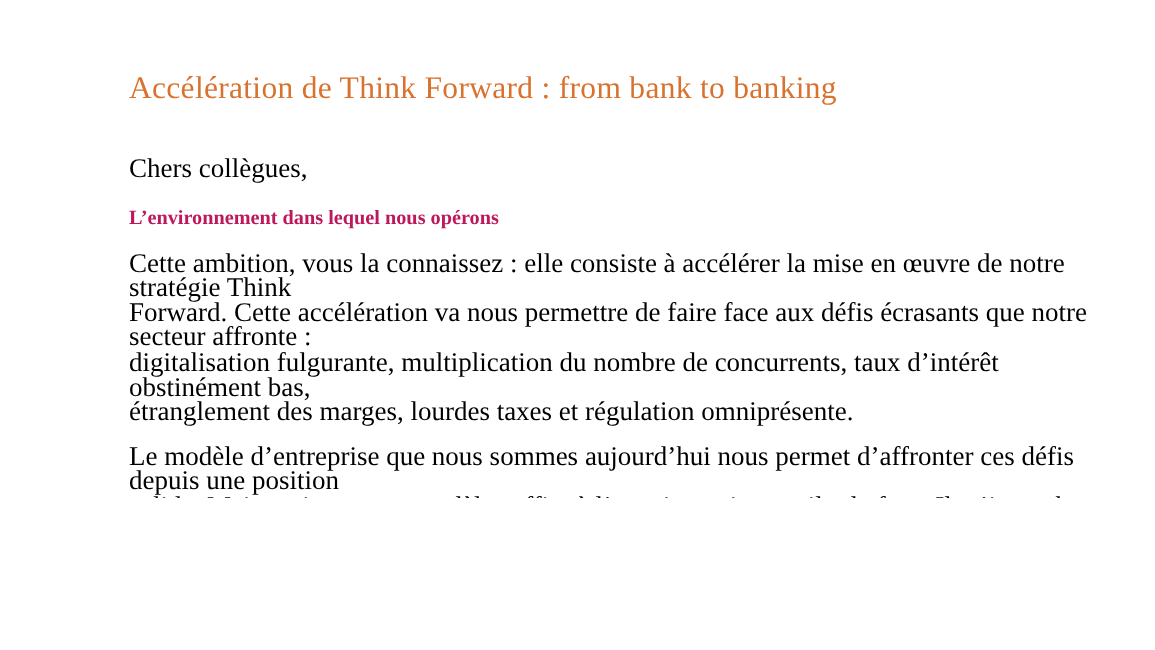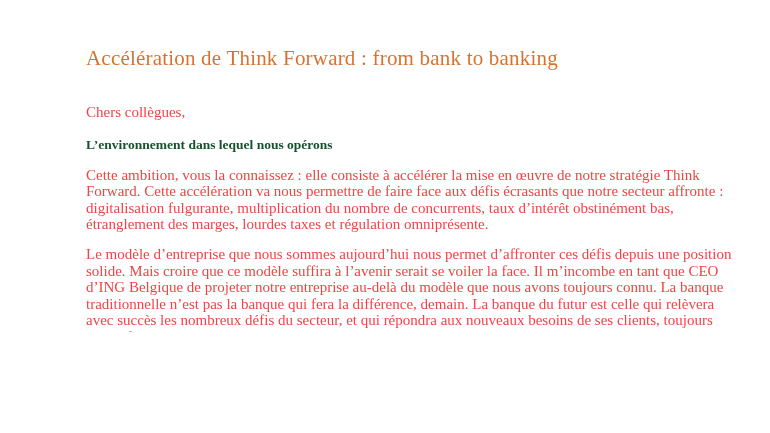--- a/index.html
+++ b/index.html
@@ -23,23 +23,23 @@
   }
   .doc-title {
     margin: 46px 0 0 0;
     font-size: 21px;
     line-height: 25px;
     font-weight: 400;
     color: #d8722e;
     letter-spacing: 0.2px;
   }
   .body-text {
-    font-size: 15px;
+    font-size: 18px;
     line-height: 16.6px;
-    color: #ef4444;
+    color: #000000;
     white-space: pre-line;
   }
   .salutation {
     margin: 33px 0 0 0;
   }
   .para-1 {
     margin: 19px 0 0 0;
   }
   .section-heading {
     margin: 15px 0 0 0;
@@ -59,21 +59,21 @@
 <body>
 
 <div class="page">
   <div class="content">
 
     <h1 class="doc-title" style="color: rgb(216, 114, 46);">Accélération de Think Forward : from bank to banking</h1>
 
     <p class="body-text salutation">Chers collègues,</p>
 
 
-    <h2 class="section-heading" style="color: #14532d;">L’environnement dans lequel nous opérons</h2>
+    <h2 class="section-heading" style="color: #be185d;">L’environnement dans lequel nous opérons</h2>
 
     <p class="body-text para-2">Cette ambition, vous la connaissez : elle consiste à accélérer la mise en œuvre de notre stratégie Think
 Forward. Cette accélération va nous permettre de faire face aux défis écrasants que notre secteur affronte :
 digitalisation fulgurante, multiplication du nombre de concurrents, taux d’intérêt obstinément bas,
 étranglement des marges, lourdes taxes et régulation omniprésente.</p>
 
     <p class="body-text para-3">Le modèle d’entreprise que nous sommes aujourd’hui nous permet d’affronter ces défis depuis une position
 solide. Mais croire que ce modèle suffira à l’avenir serait se voiler la face. Il m’incombe en tant que CEO
 d’ING Belgique de projeter notre entreprise au-delà du modèle que nous avons toujours connu. La banque
 traditionnelle n’est pas la banque qui fera la différence, demain. La banque du futur est celle qui relèvera

